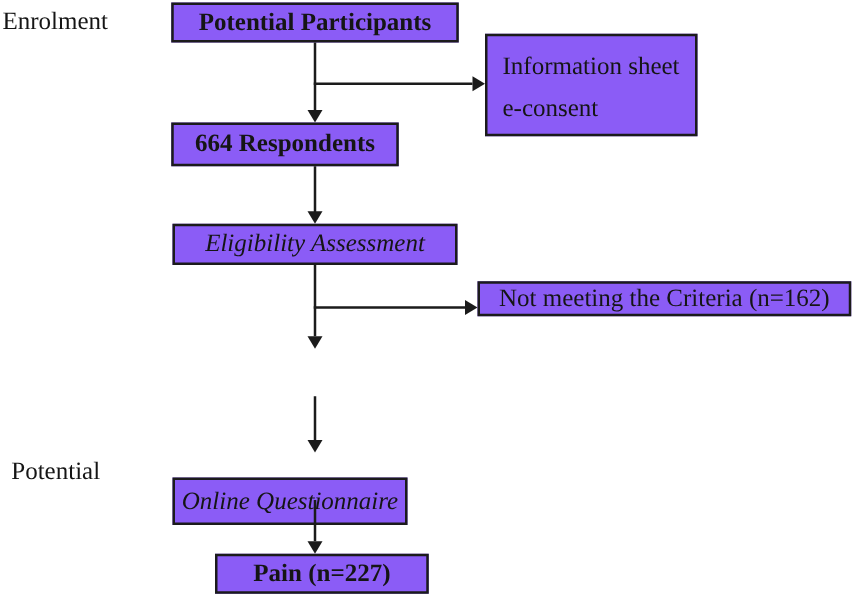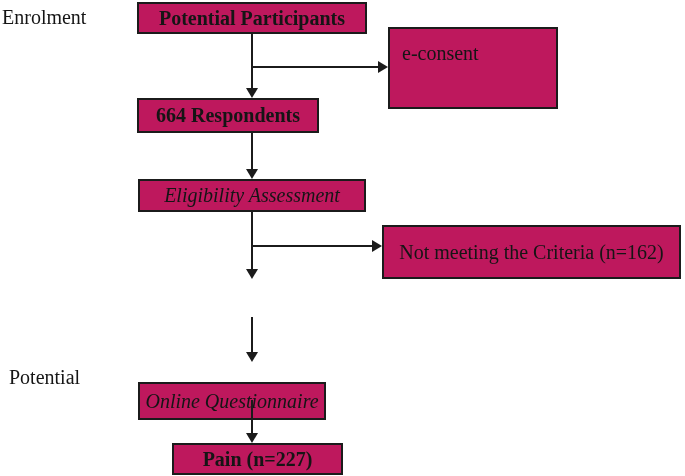--- a/index.html
+++ b/index.html
@@ -14,21 +14,21 @@
   }
   .stage-label {
     position: absolute;
     font-size: 20px;
     white-space: nowrap;
   }
   .node {
     position: absolute;
     box-sizing: border-box;
     border: 2px solid #1b1b1b;
-    background: #be185d;
+    background: #8b5cf6;
     display: flex;
     align-items: center;
     justify-content: center;
     font-size: 20px;
     white-space: nowrap;
   }
   .node.bold   { font-weight: bold; }
   .node.italic { font-style: italic; }
   .node.left-align {
     flex-direction: column;
@@ -75,24 +75,25 @@
   <div class="node bold" style="left:137px; top:98px; width:182px; height:35px;">664 Respondents</div>
 
   <div class="node italic" style="left:138px; top:179px; width:228px; height:33px;">Eligibility Assessment</div>
 
 
   <div class="node italic" style="left:138px; top:382px; width:188px; height:38px;">Online Questionnaire</div>
 
   <div class="node bold" style="left:172px; top:443px; width:171px; height:32px;">Pain (n=227)</div>
 
   <div class="node left-align" style="left:388px; top:27px; width:170px; height:82px;">
+    <span>Information sheet</span>
     <span>e-consent</span>
   </div>
 
-  <div class="node" style="left:382px; top:225px; width:299px; height:54px;text-align:center;">Not meeting the Criteria (n=162)</div>
+  <div class="node" style="left:382px; top:225px; width:299px; height:28px;text-align:center;">Not meeting the Criteria (n=162)</div>
 
   <div class="vline" style="left:251px; top:34px; height:55px;"></div>
   <div class="arrowhead-down" style="left:246px; top:88px;"></div>
   <div class="hline" style="left:251px; top:66px; width:127px;"></div>
   <div class="arrowhead-right" style="left:378px; top:61px;"></div>
 
   <div class="vline" style="left:251px; top:133px; height:37px;"></div>
   <div class="arrowhead-down" style="left:246px; top:169px;"></div>
 
   <div class="vline" style="left:251px; top:212px; height:57px;"></div>

